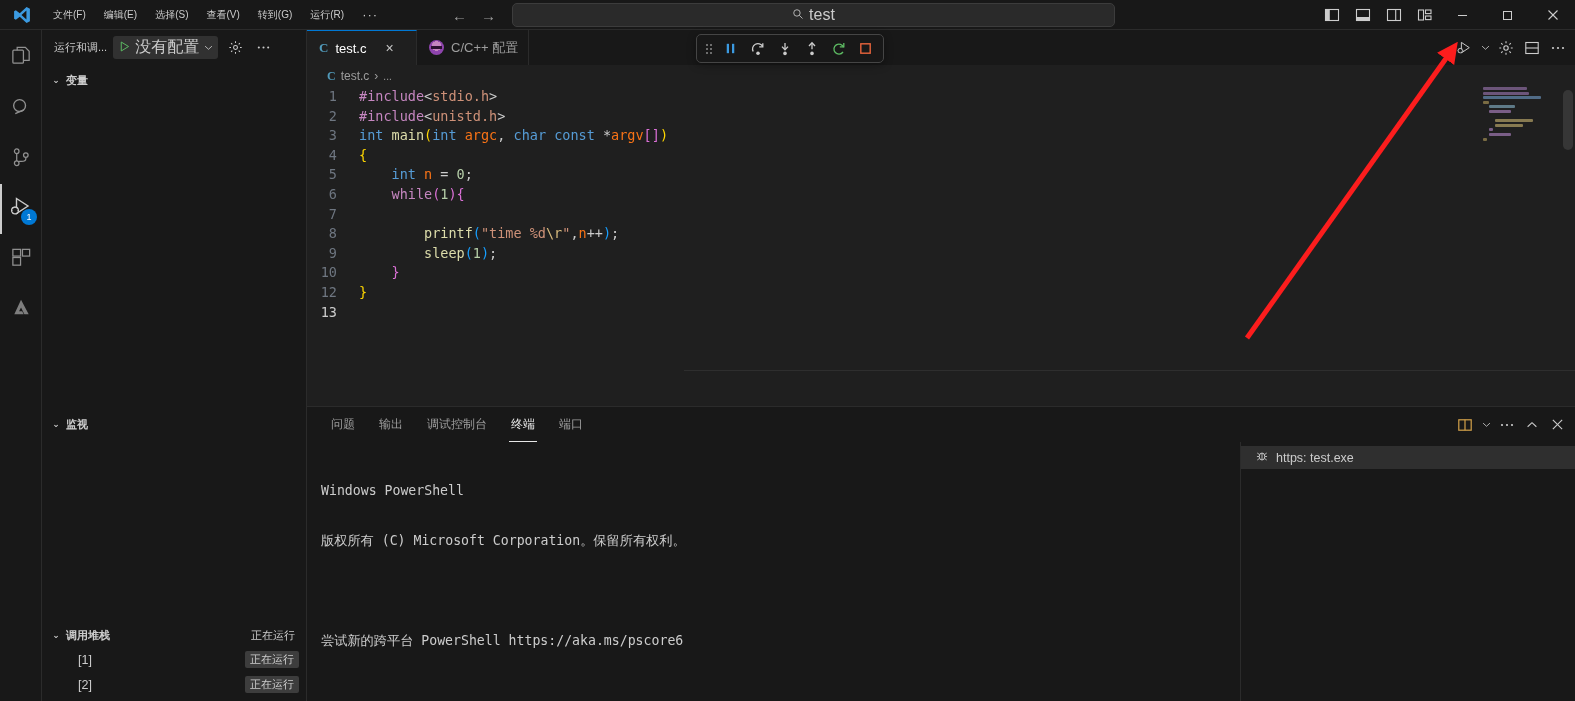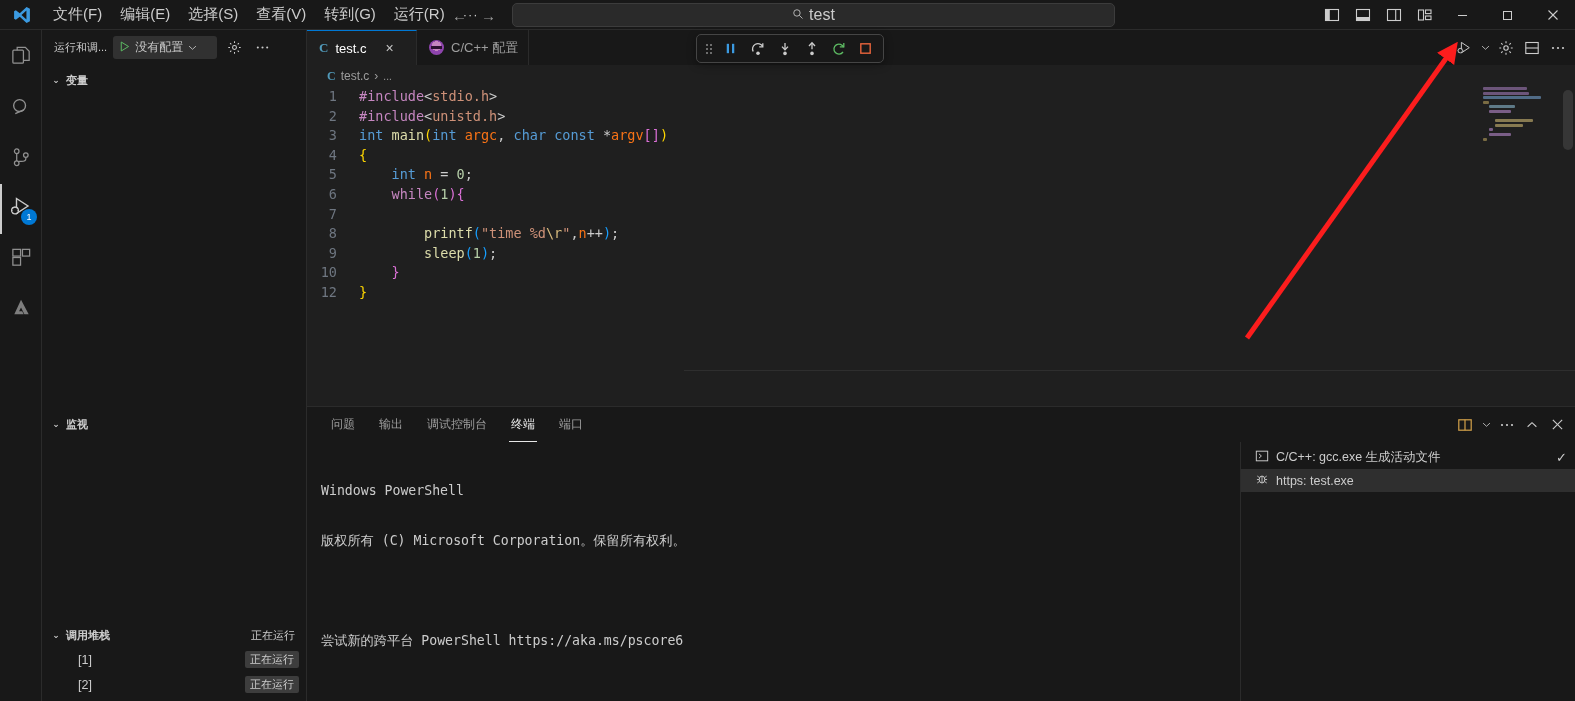--- a/index.html
+++ b/index.html
@@ -14,21 +14,21 @@
 
   
   .titlebar {
     position: absolute; left: 0; top: 0; width: 1575px; height: 30px;
     background: #181818; display: flex; align-items: center;
     border-bottom: 1px solid #2b2b2b;
   }
   .vs-logo { width: 44px; display: flex; align-items: center; justify-content: center; }
   .menu { display: flex; align-items: center; height: 30px; }
   .menu-item {
-    font-size: 15px; color: #cccccc; padding: 3px 9px; white-space: nowrap;
+    font-size: 10px; color: #cccccc; padding: 3px 9px; white-space: nowrap;
     border-radius: 3px; cursor: default;
   }
   .menu-dots { font-size: 13px; color: #cccccc; padding: 2px 9px; letter-spacing: 1px; }
 
   .nav-arrows { position: absolute; left: 452px; top: 0; height: 30px; display: flex; align-items: center; gap: 14px; }
   .nav-arrow { color: #9d9d9d; font-size: 15px; line-height: 1; cursor: default; }
 
   .qinput {
     position: absolute; left: 512px; top: 3px; width: 603px; height: 24px;
     background: #2a2a2a; border: 1px solid #3c3c3c; border-radius: 5px;
@@ -62,21 +62,21 @@
   .sidebar {
     position: absolute; left: 42px; top: 30px; width: 265px; height: 671px;
     background: #181818; border-right: 1px solid #2b2b2b;
   }
   .sb-header { height: 35px; display: flex; align-items: center; padding: 0 4px 0 12px; gap: 6px; }
   .sb-title { font-size: 11px; color: #cccccc; white-space: nowrap; text-overflow: ellipsis; overflow: hidden; max-width: 66px; }
   .launch-box {
     display: flex; align-items: center; gap: 4px; height: 23px; padding: 0 4px 0 5px;
     background: #313131; border-radius: 3px; min-width: 104px;
   }
-  .launch-text { font-size: 12px; color: #cccccc; white-space: nowrap; }
+  .launch-text { font-size: 16px; color: #cccccc; white-space: nowrap; }
   .sb-hdr-icon { width: 22px; height: 22px; display: flex; align-items: center; justify-content: center; }
 
   .section-head {
     height: 22px; display: flex; align-items: center; gap: 4px; padding: 0 8px 0 8px;
     font-size: 11px; font-weight: bold; color: #cccccc; cursor: default;
   }
   .section-head .chev { font-size: 9px; color: #cccccc; width: 12px; text-align: center; }
   .section-head .grow { flex: 1; }
   .section-head .state { font-size: 11px; font-weight: normal; color: #cccccc; padding-right: 4px; }
   .stack-row {
@@ -496,20 +496,21 @@
       <div class="code-line"><span class="ln">2</span><span class="code-txt"><span class="t-pre">#include</span><span class="t-punct">&lt;</span><span class="t-inc">unistd.h</span><span class="t-punct">&gt;</span></span></div>
       <div class="code-line"><span class="ln">3</span><span class="code-txt"><span class="t-type">int</span> <span class="t-fn">main</span><span class="t-br1">(</span><span class="t-type">int</span> <span class="t-var">argc</span><span class="t-punct">,</span> <span class="t-type">char</span> <span class="t-type">const</span> <span class="t-punct">*</span><span class="t-var">argv</span><span class="t-br2">[]</span><span class="t-br1">)</span></span></div>
       <div class="code-line"><span class="ln">4</span><span class="code-txt"><span class="t-br1">{</span></span></div>
       <div class="code-line"><span class="ln">5</span><span class="code-txt">    <span class="t-type">int</span> <span class="t-var">n</span> <span class="t-punct">=</span> <span class="t-num">0</span><span class="t-punct">;</span></span></div>
       <div class="code-line"><span class="ln">6</span><span class="code-txt">    <span class="t-kw">while</span><span class="t-br2">(</span><span class="t-num">1</span><span class="t-br2">)</span><span class="t-br2">{</span></span></div>
       <div class="code-line"><span class="ln">7</span><span class="code-txt"></span></div>
       <div class="code-line"><span class="ln">8</span><span class="code-txt">        <span class="t-fn">printf</span><span class="t-br3">(</span><span class="t-str">"time %d</span><span class="t-esc">\r</span><span class="t-str">"</span><span class="t-punct">,</span><span class="t-var">n</span><span class="t-punct">++</span><span class="t-br3">)</span><span class="t-punct">;</span></span></div>
       <div class="code-line"><span class="ln">9</span><span class="code-txt">        <span class="t-fn">sleep</span><span class="t-br3">(</span><span class="t-num">1</span><span class="t-br3">)</span><span class="t-punct">;</span></span></div>
       <div class="code-line"><span class="ln">10</span><span class="code-txt">    <span class="t-br2">}</span></span></div>
       <div class="code-line"><span class="ln">12</span><span class="code-txt"><span class="t-br1">}</span></span></div>
+      <div class="code-line"><span class="ln cur">13</span><span class="code-txt"></span></div>
     </div>
 
     <div class="minimap">
       <div class="mm-line" style="width:44px;background:#7a5f8a;"></div>
       <div class="mm-line" style="width:46px;background:#7a5f8a;"></div>
       <div class="mm-line" style="width:58px;background:#5a7a9a;"></div>
       <div class="mm-line" style="width:6px;background:#8a7a4a;"></div>
       <div class="mm-line" style="width:26px;margin-left:6px;background:#6a8a9a;"></div>
       <div class="mm-line" style="width:22px;margin-left:6px;background:#8a6a9a;"></div>
       <div class="mm-line" style="width:0px;"></div>
@@ -578,31 +579,20 @@
       <div class="term-line tc-white">Windows PowerShell</div>
       <div class="term-line tc-white">版权所有 (C) Microsoft Corporation。保留所有权利。</div>
       <div class="term-line">&nbsp;</div>
       <div class="term-line tc-white">尝试新的跨平台 PowerShell https://aka.ms/pscore6</div>
       <div class="term-line">&nbsp;</div>
       
       
     </div>
 
     <div class="term-list">
-      <div class="tl-row">
-        <span>
-          <svg width="14" height="14" viewBox="0 0 16 16">
-              <rect x="1.5" y="2.5" width="13" height="11" fill="none" stroke="#cccccc" stroke-width="1.1"></rect>
-              <path d="M4.5 5.5 7.3 8l-2.8 2.5" fill="none" stroke="#cccccc" stroke-width="1.1"></path>
-            </svg>
-        </span>
-        <span>C/C++: gcc.exe 生成活动文件</span>
-        <span class="grow"></span>
-        <span style="color:#cccccc;font-size:13px;">✓</span>
-      </div>
       <div class="tl-row selected">
         <span>
           <svg width="14" height="14" viewBox="0 0 16 16">
               <ellipse cx="8" cy="8.6" rx="3.2" ry="4" fill="none" stroke="#cccccc" stroke-width="1.1"></ellipse>
               <path d="M8 4.6v8M4.8 6.2 2.6 4.6M11.2 6.2l2.2-1.6M4.8 11 2.6 12.6M11.2 11l2.2 1.6M4.8 8.6H2.2M11.2 8.6h2.6" stroke="#cccccc" stroke-width="1"></path>
             </svg>
         </span>
         <span>https: test.exe</span>
       </div>
     </div>

